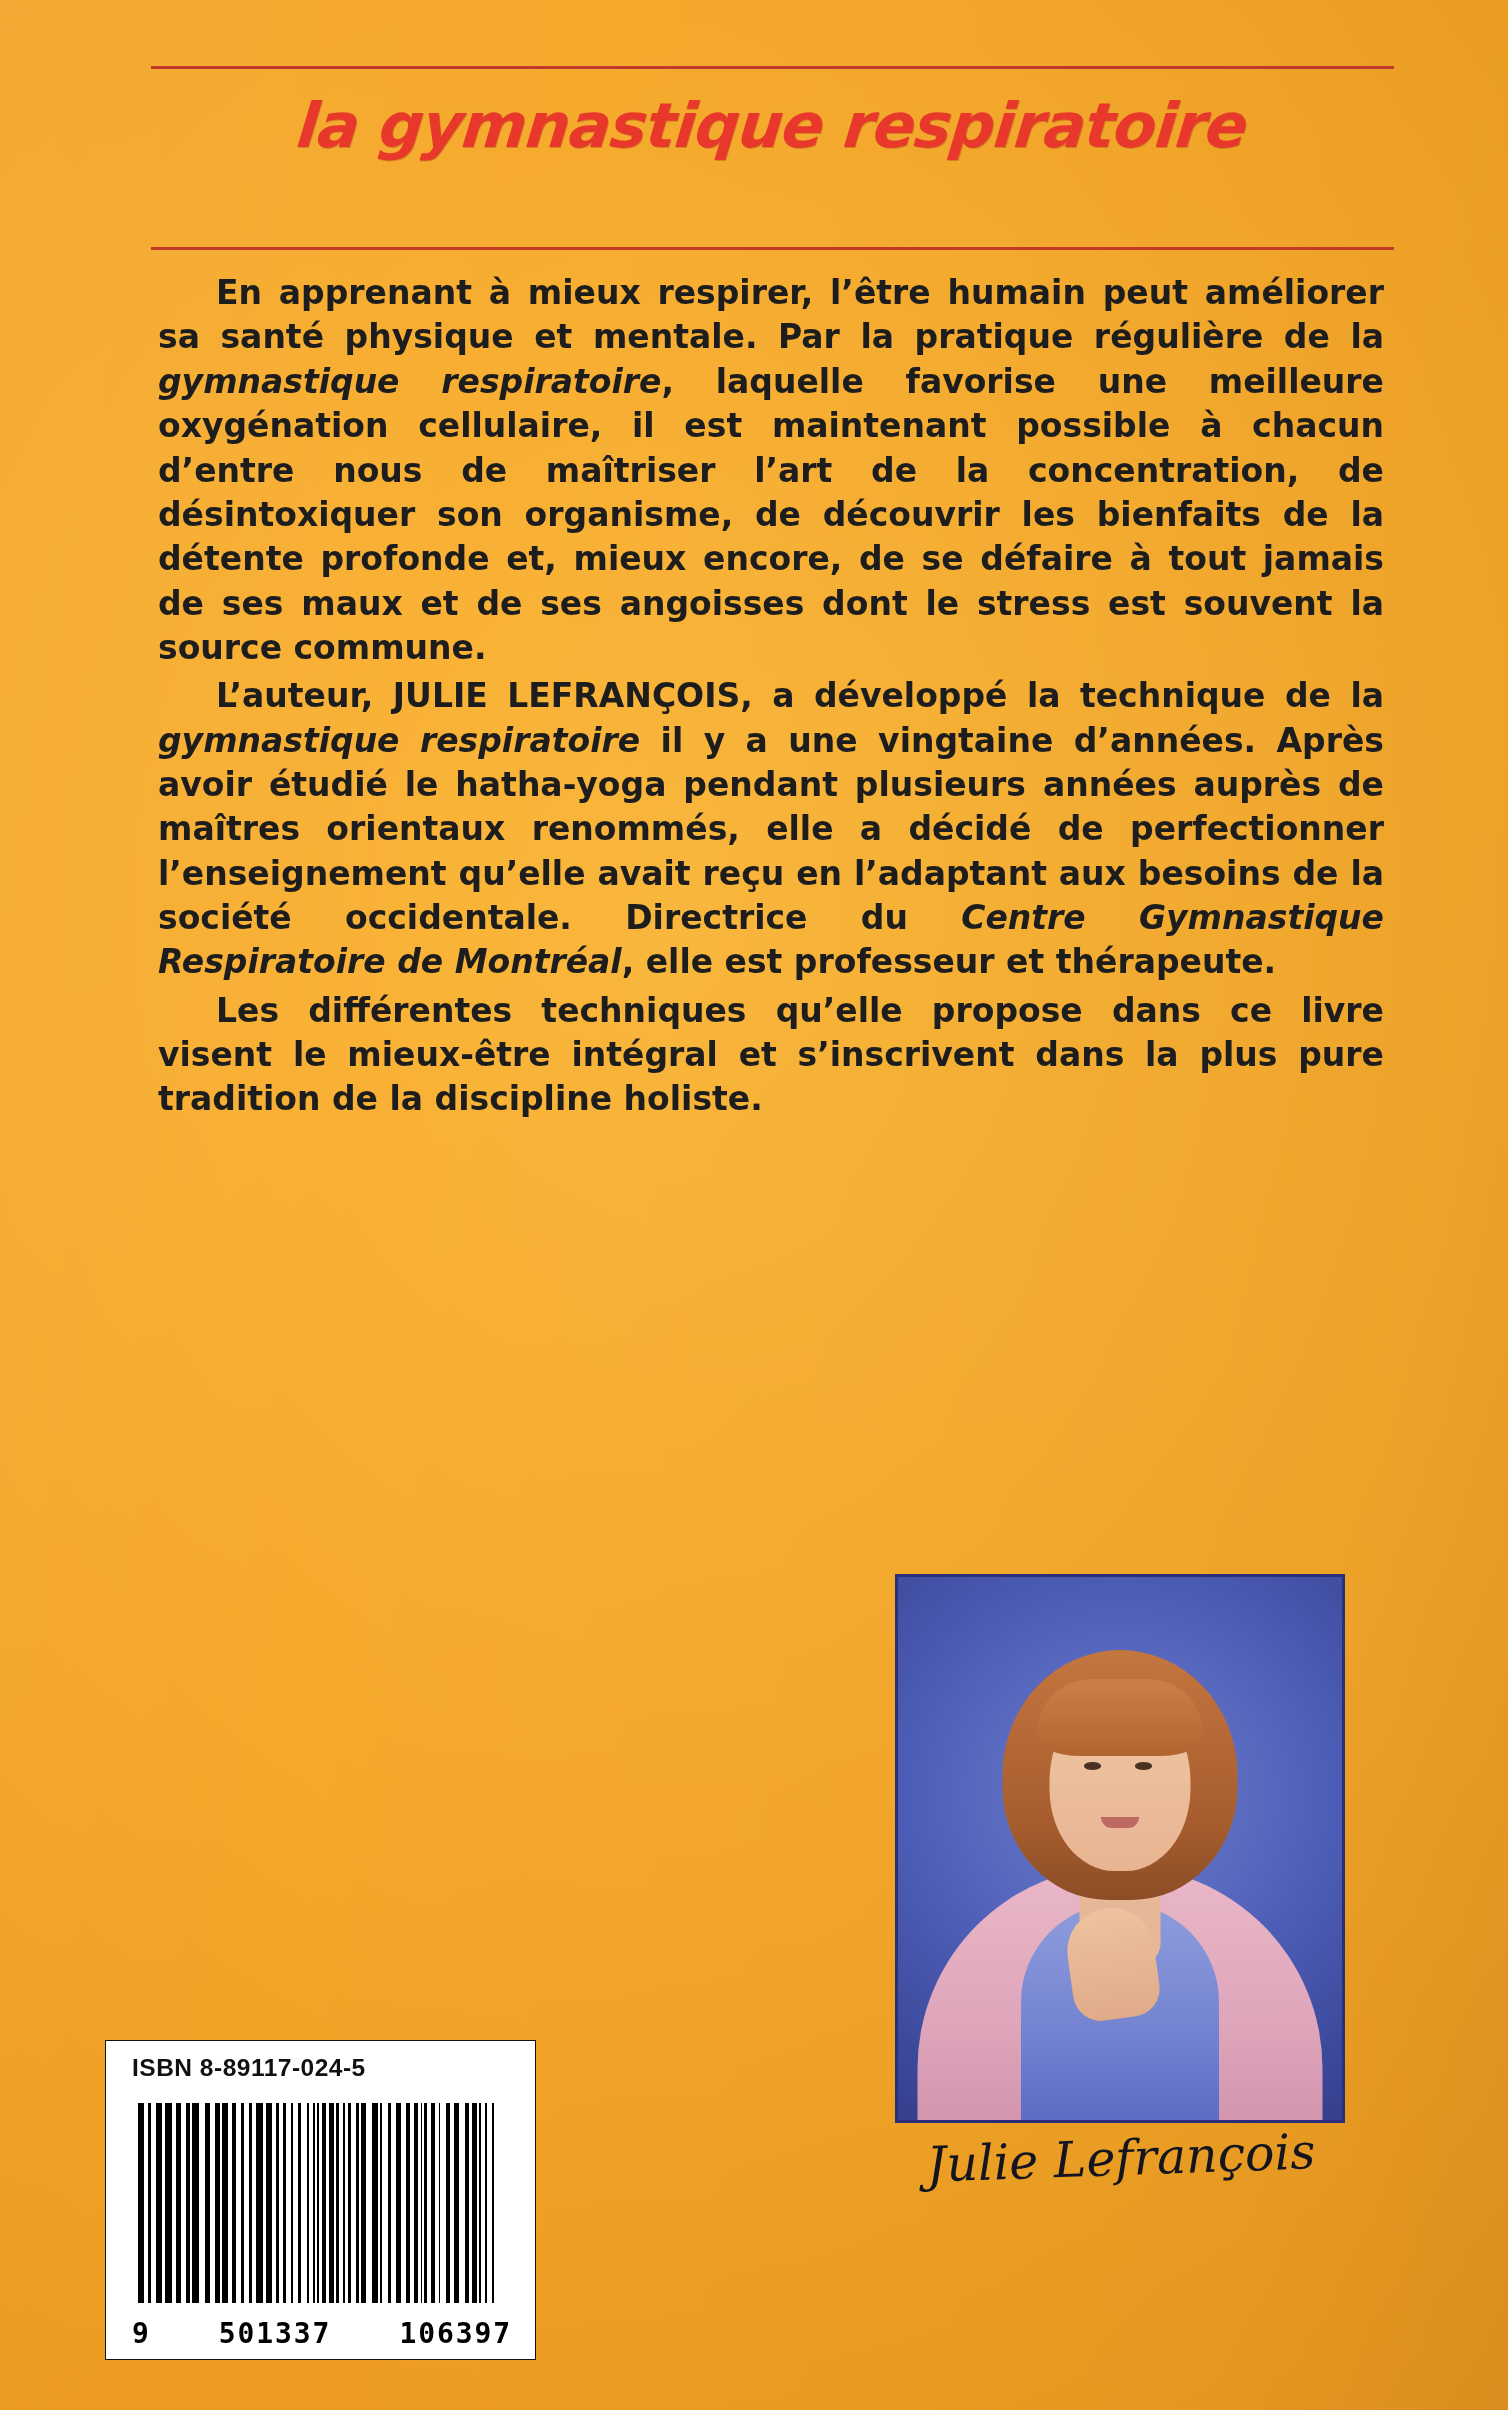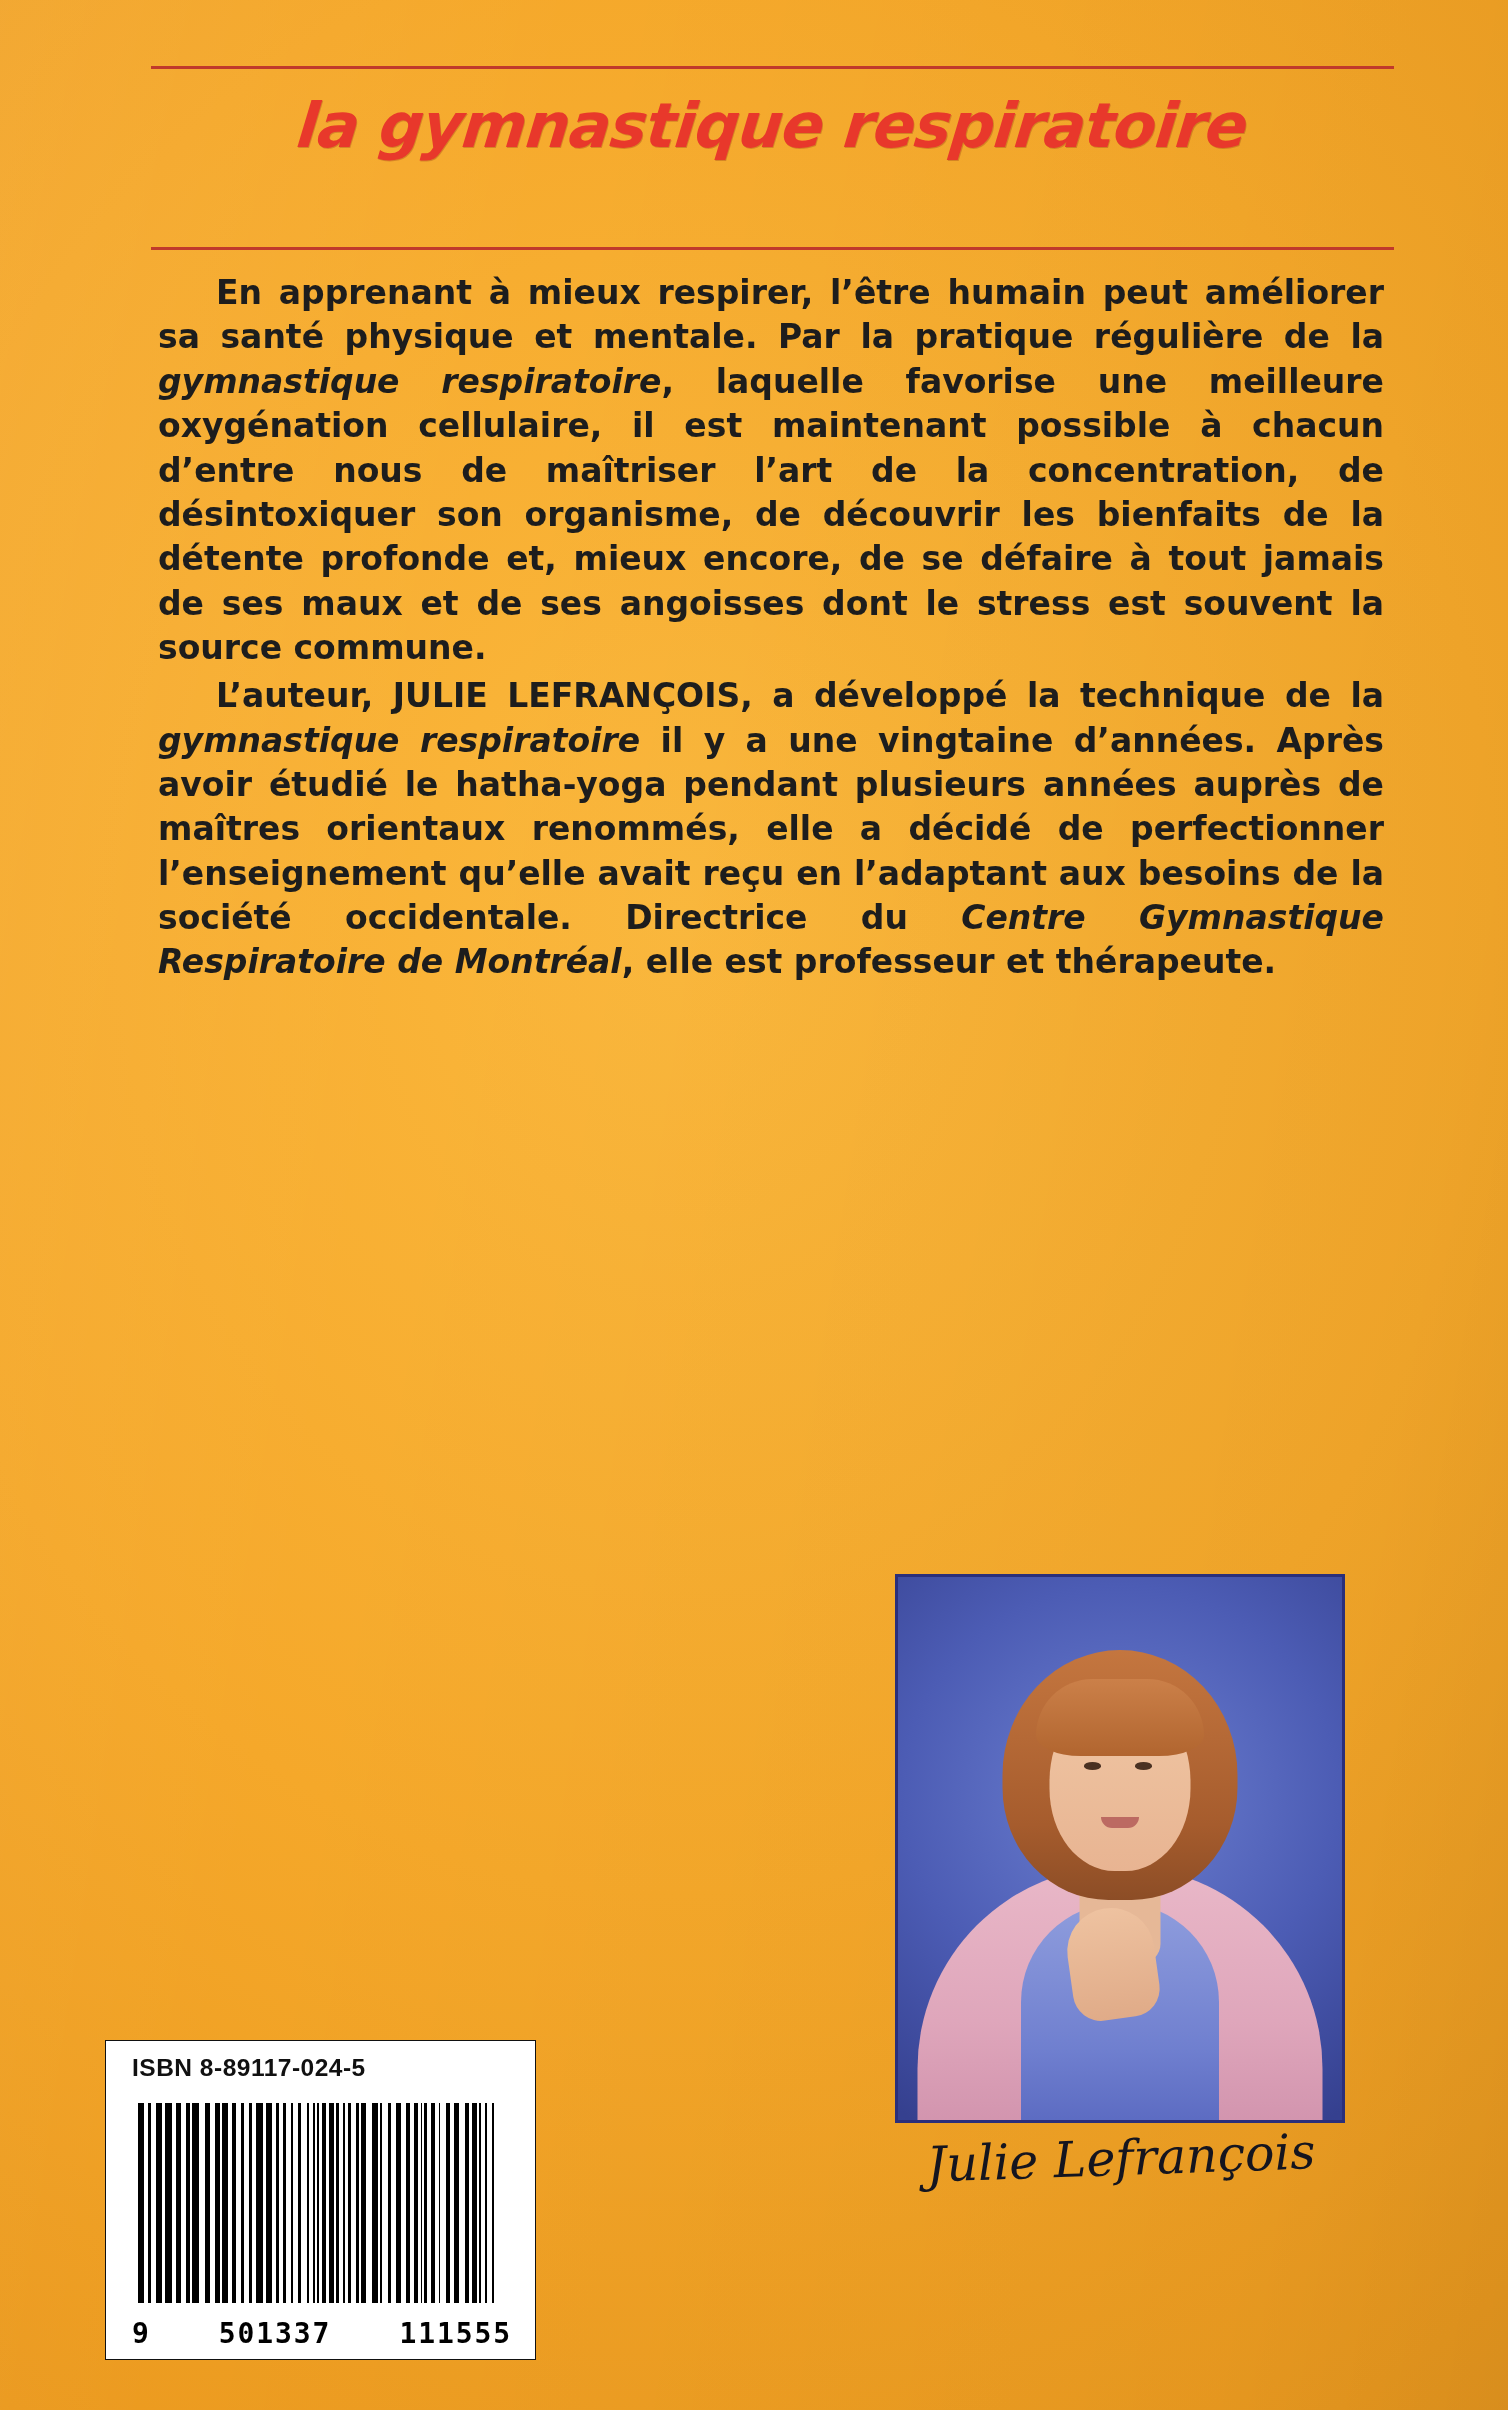--- a/index.html
+++ b/index.html
@@ -259,20 +259,21 @@
 
   <div class="rule rule-top"></div>
 
   <div class="title">la gymnastique respiratoire</div>
 
   <div class="rule rule-bottom"></div>
 
   <div class="blurb">
     <p><span>En apprenant à mieux respirer, l’être humain peut améliorer sa santé physique et mentale. Par la pratique régulière de la </span><i>gymnastique respiratoire</i><span>, laquelle favorise une meilleure oxygénation cellulaire, il est maintenant possible à chacun d’entre nous de maîtriser l’art de la concentration, de désintoxiquer son organisme, de découvrir les bienfaits de la détente profonde et, mieux encore, de se défaire à tout jamais de ses maux et de ses angoisses dont le stress est souvent la source commune.</span></p>
     <p><span>L’auteur, JULIE LEFRANÇOIS, a développé la technique de la </span><i>gymnastique respiratoire</i><span> il y a une vingtaine d’années. Après avoir étudié le hatha-yoga pendant plusieurs années auprès de maîtres orientaux renommés, elle a décidé de perfectionner l’enseignement qu’elle avait reçu en l’adaptant aux besoins de la société occidentale. Directrice du </span><i>Centre Gymnastique Respiratoire de Montréal</i><span>, elle est professeur et thérapeute.</span></p>
+    <p>Les différentes techniques qu’elle propose dans ce livre visent le mieux-être intégral et s’inscrivent dans la plus pure tradition de la discipline holiste.</p>
   </div>
 
   <div class="photo-frame">
     <div class="photo-bg"></div>
     <div class="p-shoulders"></div>
     <div class="p-sweater-mid"></div>
     <div class="p-neck"></div>
     <div class="p-hair-back"></div>
     <div class="p-face"></div>
     <div class="p-fringe"></div>
@@ -376,18 +377,18 @@
         <span style="width: 1.9px;"></span>
         <span style="width: 3.8px; background: transparent;"></span>
         <span style="width: 1.9px;"></span>
         <span style="width: 5.6px; background: transparent;"></span>
         <span style="width: 1.9px;"></span>
         <span style="width: 3.8px; background: transparent;"></span>
       </div>
     <div class="barcode-digits">
       <span>9</span>
       <span>501337</span>
-      <span>111555</span>
+      <span>106397</span>
     </div>
   </div>
 
 </div>
 
 
 </body></html>

